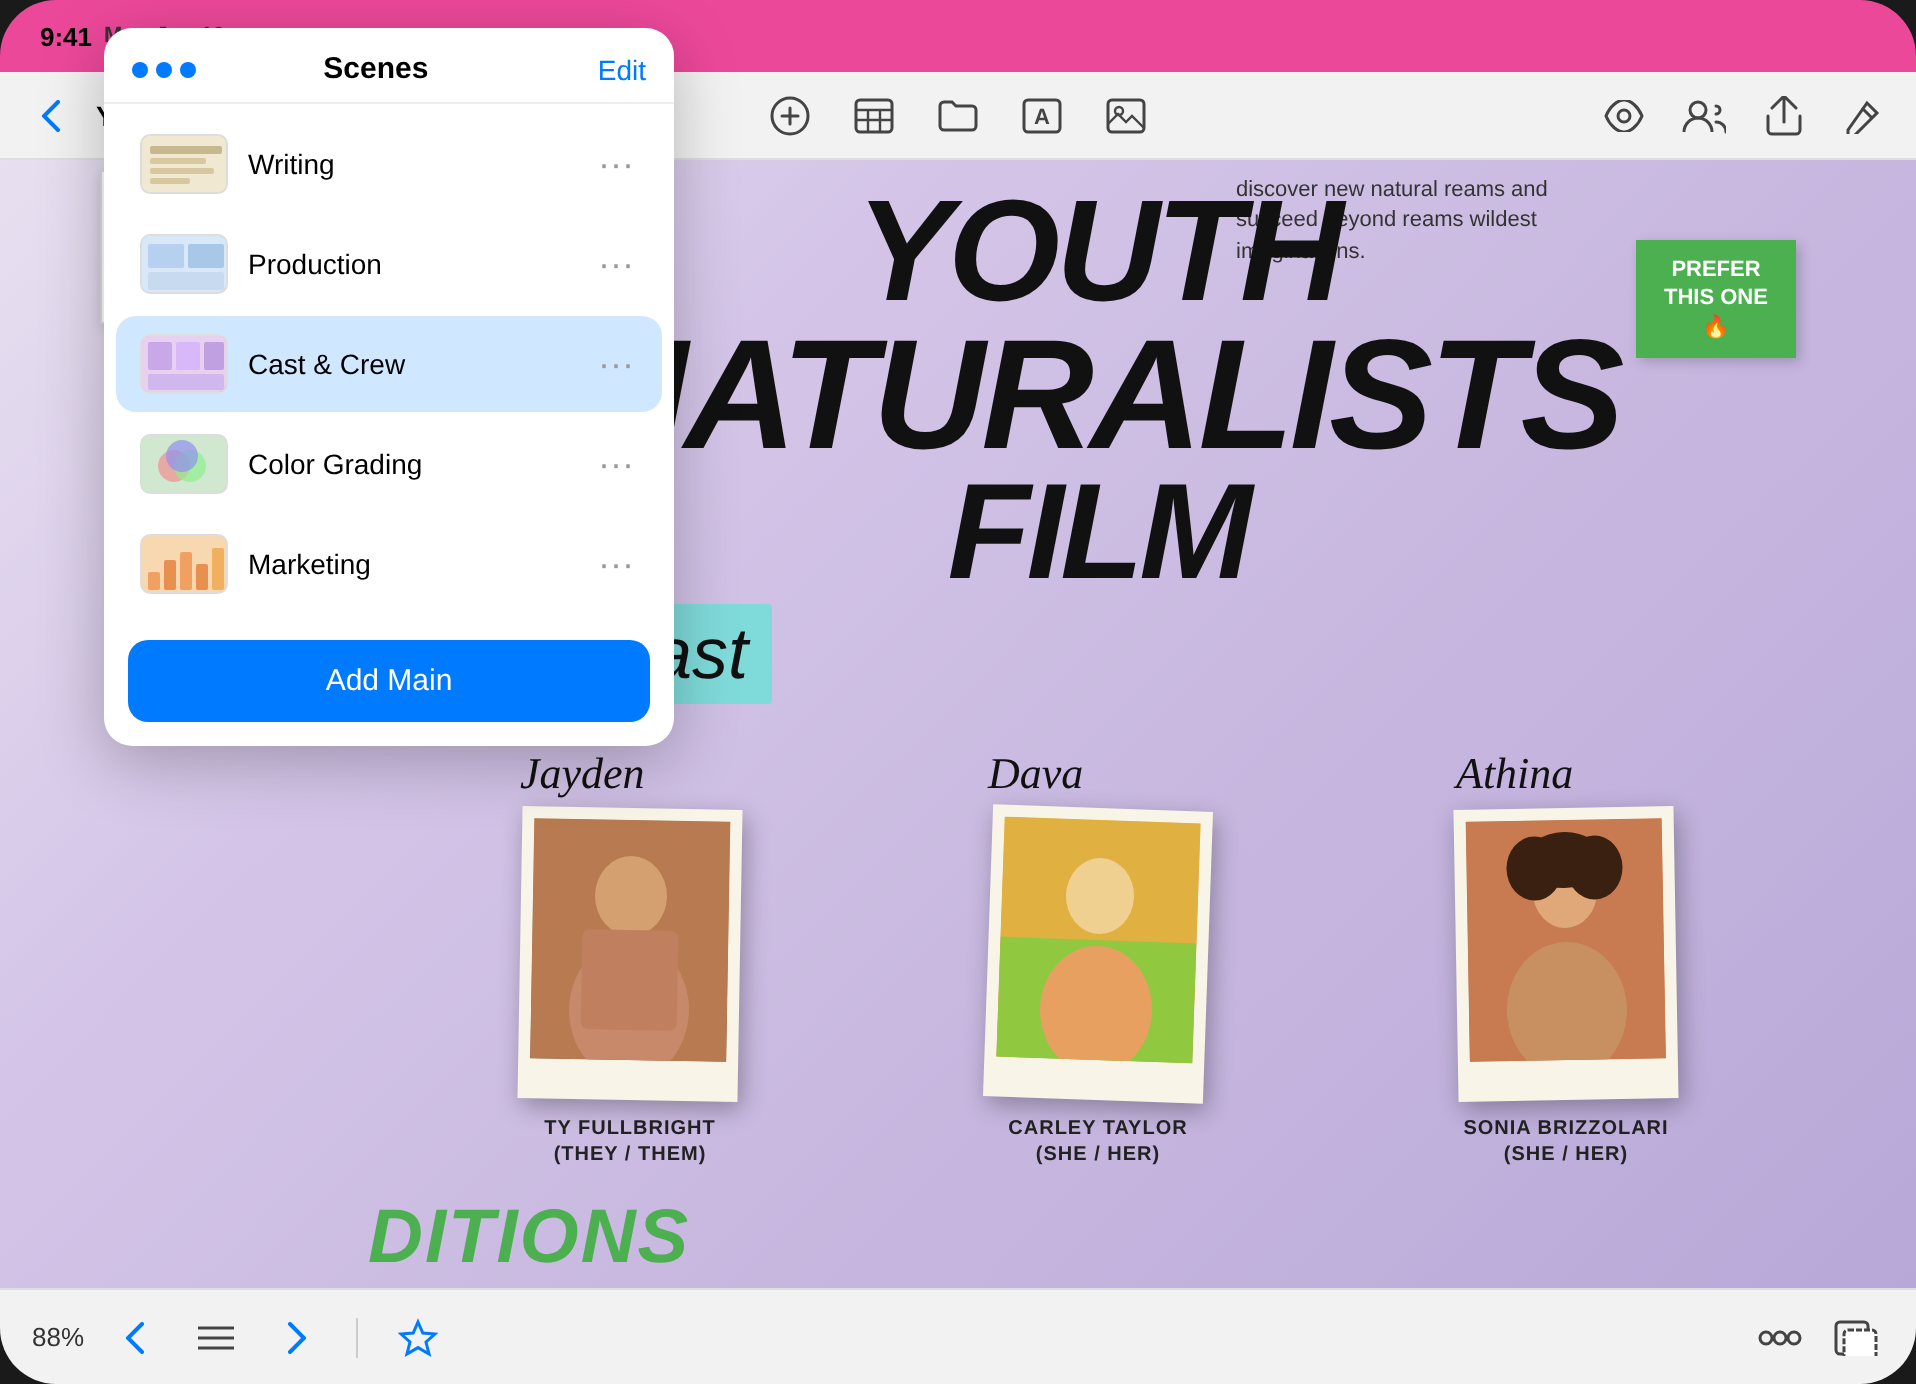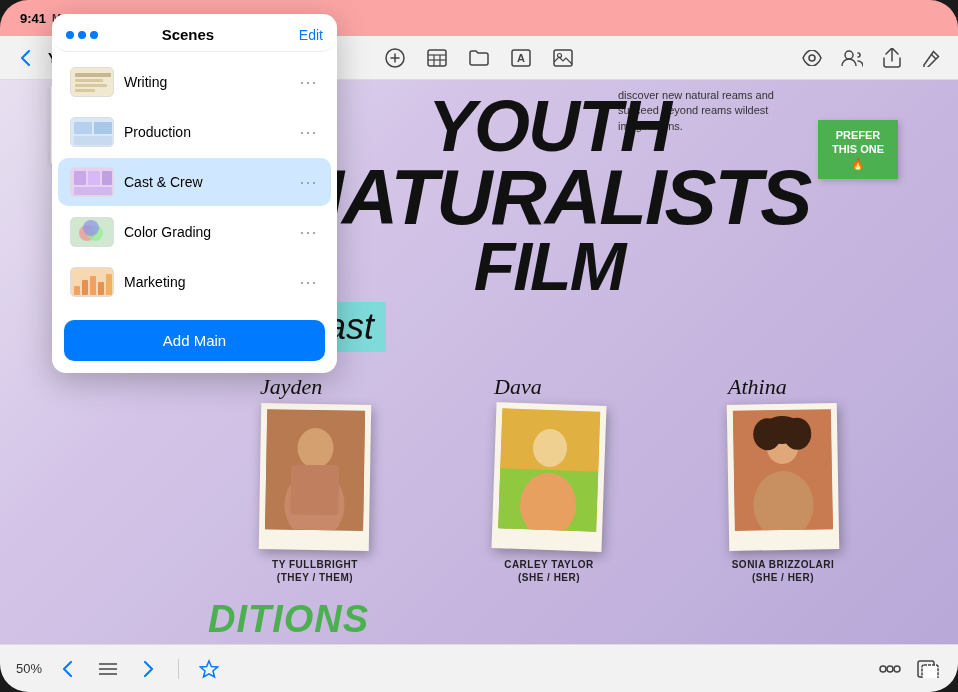--- a/index.html
+++ b/index.html
@@ -22,21 +22,21 @@
       overflow: hidden;
     }
 
     
     .status-bar {
       position: absolute;
       top: 0;
       left: 0;
       right: 0;
       height: 36px;
-      background: #fca5a5;
+      background: #ec4899;
       display: flex;
       align-items: center;
       justify-content: space-between;
       padding: 0 20px;
       z-index: 100;
       font-size: 13px;
       font-weight: 600;
     }
     .status-left { display: flex; align-items: center; gap: 6px; }
     .status-time { font-weight: 700; font-size: 13px; }
@@ -280,21 +280,20 @@
       overflow: hidden;
       z-index: 200;
     }
 
     .sidebar-header {
       display: flex;
       align-items: center;
       justify-content: space-between;
       padding: 12px 14px 8px;
       border-bottom: 1px solid #eee;
-      border-radius: 16px;
     }
     .sidebar-dots {
       display: flex; gap: 4px;
     }
     .sidebar-dot { width: 8px; height: 8px; border-radius: 50%; background: #ccc; }
     .sidebar-dot.blue { background: #007AFF; }
     .sidebar-title {
       font-size: 15px;
       font-weight: 600;
       color: #000;
@@ -392,21 +391,21 @@
     .bottom-divider { width: 1px; height: 20px; background: #ccc; margin: 0 4px; }
     .bottom-right {
       display: flex; align-items: center; gap: 10px;
       margin-left: auto;
     }
 
     
     .bottom-text-overlay {
       position: absolute;
       bottom: 0;
-      left: 208px;
+      left: 184px;
       right: 0;
       font-size: 36px;
       font-weight: 900;
       font-style: italic;
       color: #4CAF50;
       font-family: 'Impact', 'Arial Black', sans-serif;
       letter-spacing: 1px;
       overflow: hidden;
       height: 46px;
     }
@@ -719,21 +718,21 @@
         </div>
         <span class="scene-name">Marketing</span>
         <div class="scene-more">···</div>
       </div>
     </div>
 
     <button class="add-scene-btn">Add Main</button>
   </div>
 
   <div class="bottom-toolbar">
-    <span class="zoom-level">50%</span>
+    <span class="zoom-level">88%</span>
     <div class="nav-btn">
       <svg width="10" height="16" viewBox="0 0 10 16">
           <path d="M8 1L1 8l7 7" stroke="#007AFF" stroke-width="2" fill="none" stroke-linecap="round"></path>
         </svg>
     </div>
     <div class="toolbar-icon">
       <svg width="18" height="14" viewBox="0 0 18 14">
           <line x1="0" y1="2" x2="18" y2="2" stroke="#444" stroke-width="1.5"></line>
           <line x1="0" y1="7" x2="18" y2="7" stroke="#444" stroke-width="1.5"></line>
           <line x1="0" y1="12" x2="18" y2="12" stroke="#444" stroke-width="1.5"></line>

